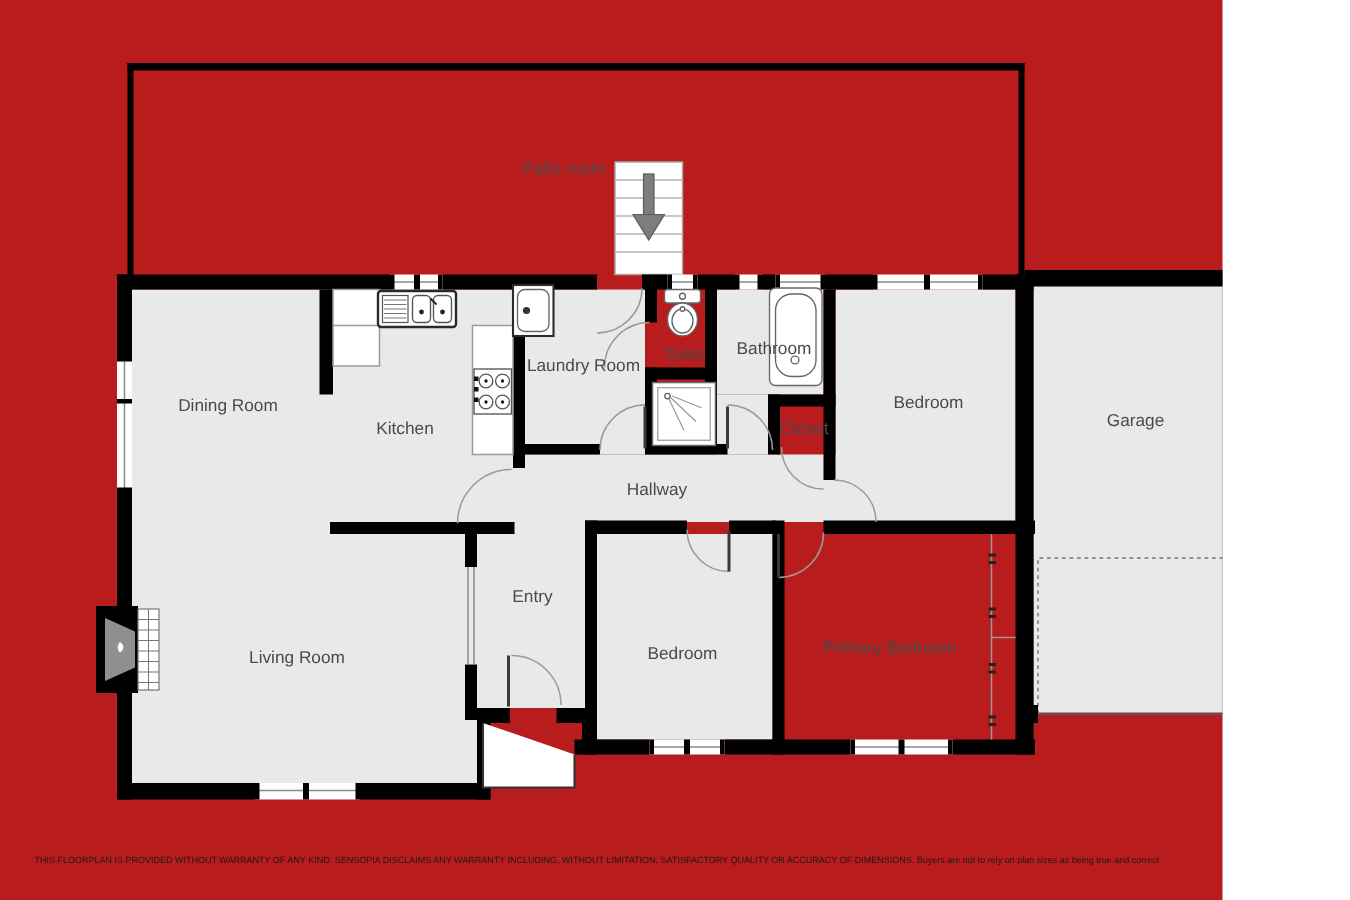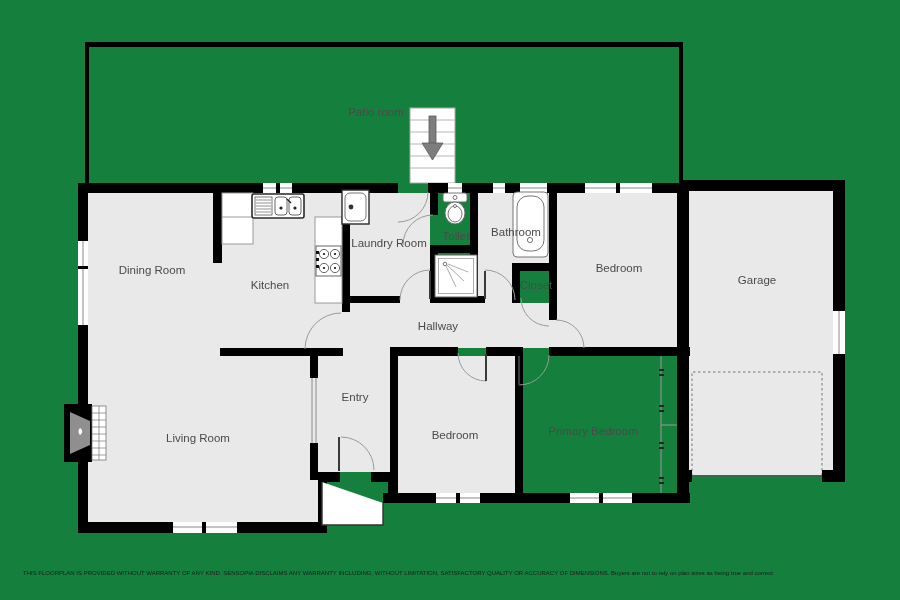--- a/index.html
+++ b/index.html
@@ -1,16 +1,16 @@
 <!DOCTYPE html>
 <html><head>
 <meta charset="utf-8">
 <style>
   html,body{margin:0;padding:0;background:#ffffff;}
-  .stage{position:relative;width:900px;height:600px;background:#15803d;overflow:hidden;
+  .stage{position:relative;width:815px;height:600px;background:#b91c1c;overflow:hidden;
          font-family:"Liberation Sans", sans-serif;}
   svg text{font-family:"Liberation Sans", sans-serif;fill:#4a4a4a;font-size:11.5px;}
   svg text.disclaimer{font-size:6px;fill:#1a1a1a;}
 </style>
 </head>
 <body>
 
 <div class="stage">
 <svg width="900" height="600" viewBox="0 0 900 600">
 

